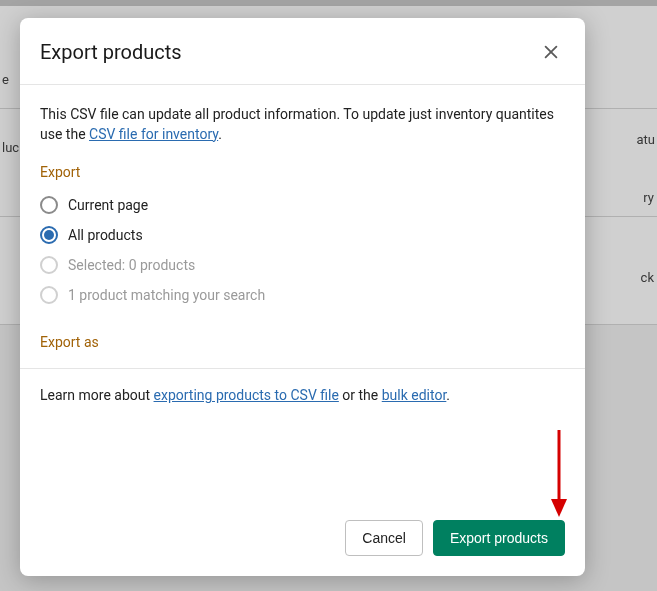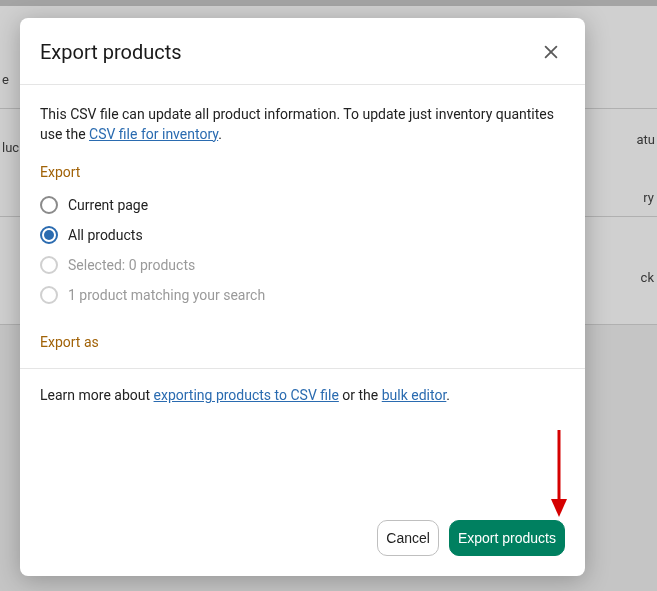--- a/index.html
+++ b/index.html
@@ -147,22 +147,22 @@
     color: #222;
   }
   .modal-actions {
     display: flex;
     justify-content: flex-end;
     gap: 10px;
     padding: 0 20px 20px 20px;
   }
   .btn {
     font-size: 14px;
-    padding: 9px 8px;
-    border-radius: 10px;
+    padding: 9px 16px;
+    border-radius: 4px;
     cursor: pointer;
     border: 1px solid #bfbfbf;
     background: #fff;
     color: #222;
   }
   .btn-primary {
     background: #008060;
     border-color: #008060;
     color: #fff;
   }

